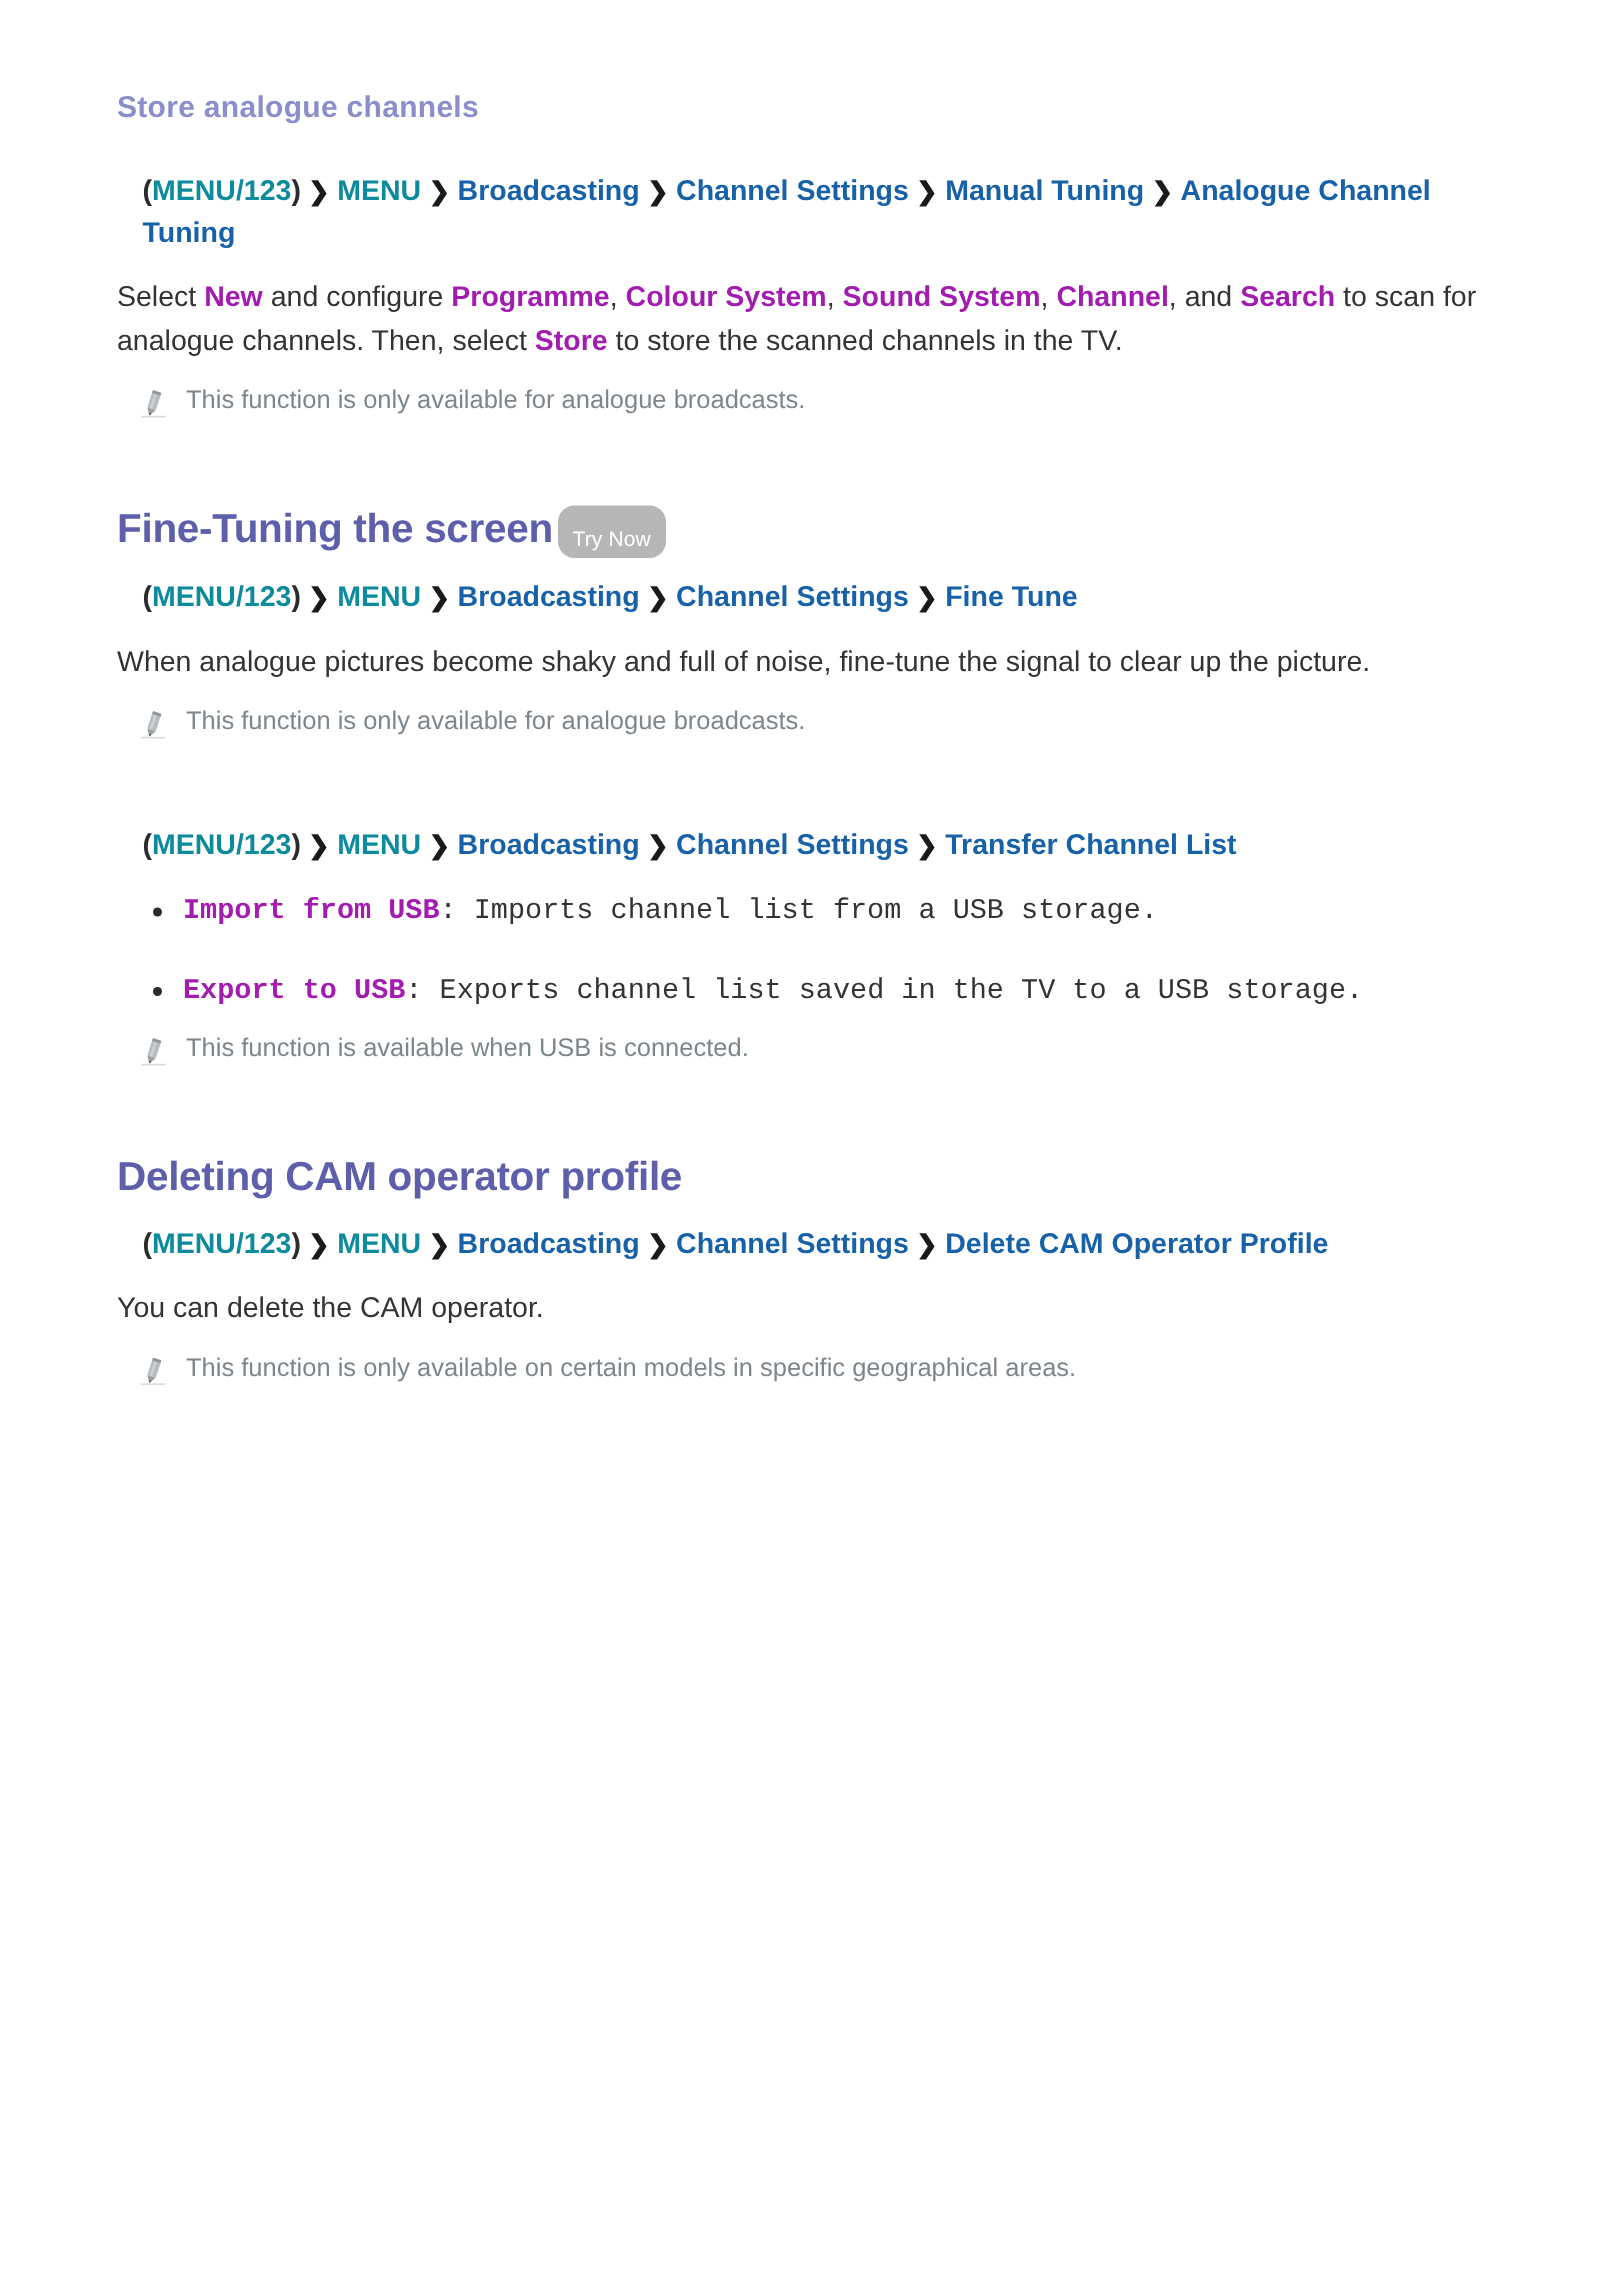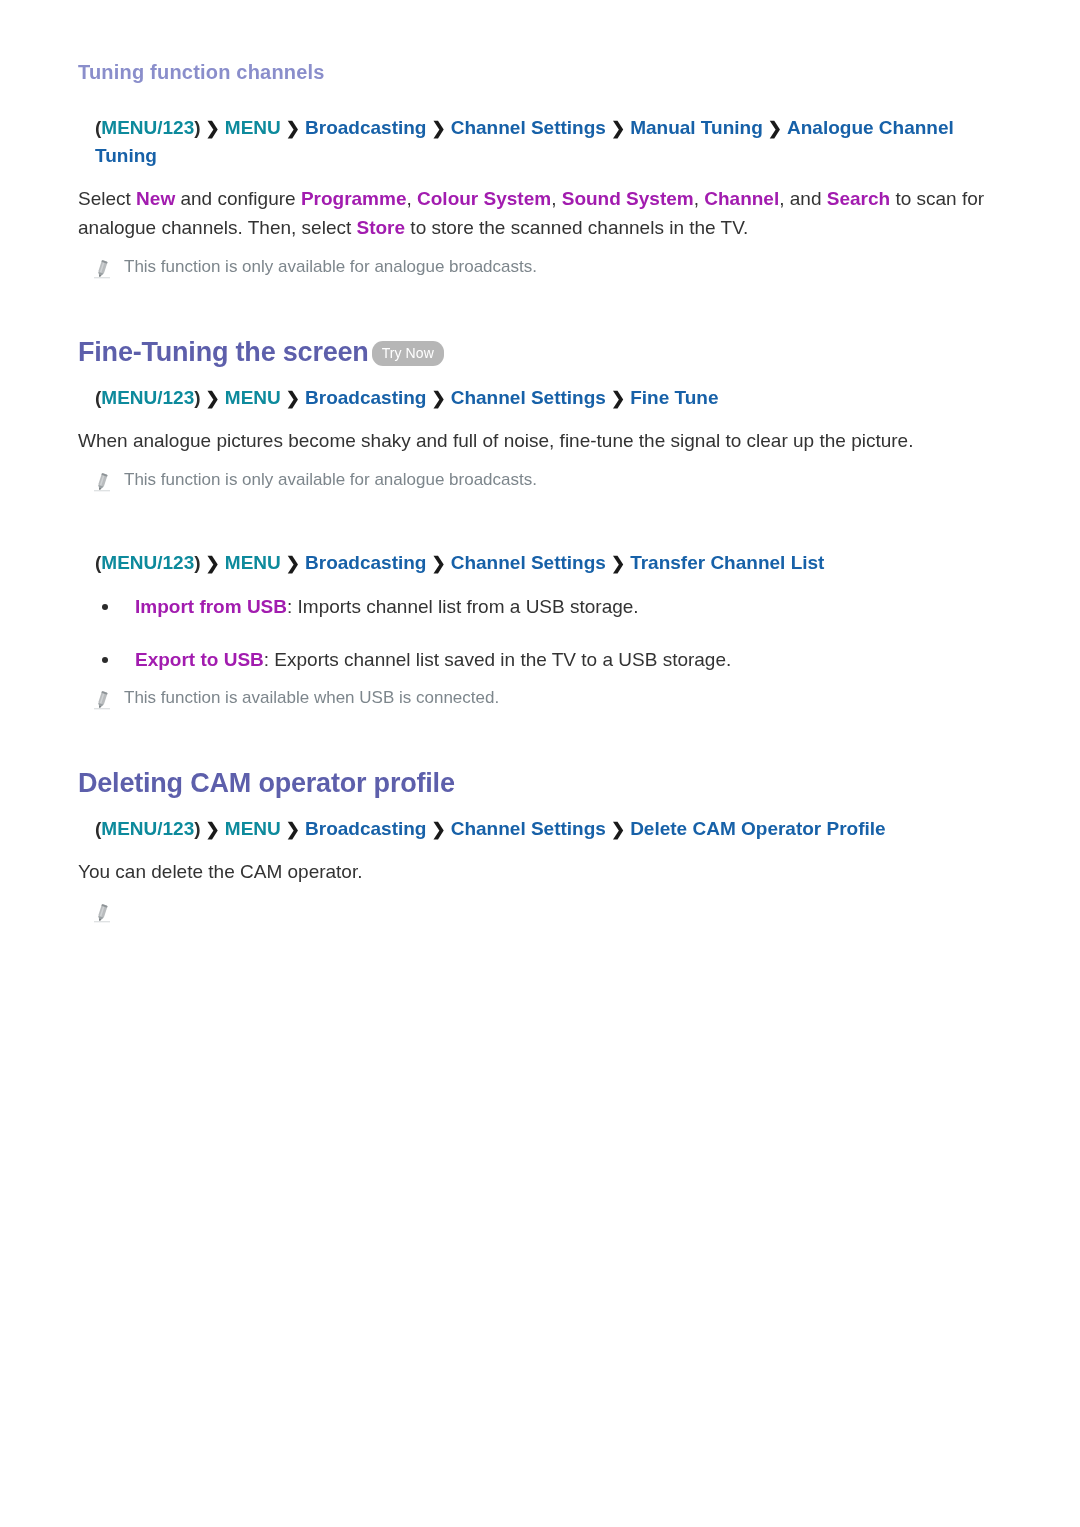--- a/index.html
+++ b/index.html
@@ -51,21 +51,21 @@
   .h1-text { display: inline-block; }
 
   
   .badge {
     display: inline-block;
     background: #b6b6b6;
     color: #ffffff;
     font-size: 14px;
     font-weight: normal;
     line-height: 1;
-    padding: 5px 10px 6px 10px;
+    padding: 15px 10px 6px 10px;
     border-radius: 11px;
     letter-spacing: 0.1px;
     position: relative;
     top: 1px;
   }
 
   
   .crumbs {
     font-size: 19px;
     line-height: 1.45;
@@ -112,23 +112,24 @@
     line-height: 1.45;
     color: #7d868c;
     text-align: right;
   }
 
   
   .bullets { margin: 16px 0 0 0; padding: 0; list-style: none; }
   .bullets li {
     display: flex;
     align-items: flex-start;
-    gap: 27px;
+    gap: 14px;
     margin: 0 0 26px 0;
     padding-left: 24px;
+    font-family: Liberation Mono, monospace;
   }
   .bullets li:last-child { margin-bottom: 0; }
   .dot {
     flex: 0 0 auto;
     width: 6px;
     height: 6px;
     border-radius: 50%;
     background: #2b2b2b;
     margin-top: 11px;
   }
@@ -140,21 +141,21 @@
 
   
   .sec-gap-lg { height: 56px; }
 </style>
 </head>
 <body>
 
 <div class="page">
   <div class="content" id="content">
       <section>
-        <div class="subhead">Tuning function channels</div>
+        <div class="subhead">Store analogue channels</div>
         <div class="crumbs"><span class="paren">(</span><span class="crumb-key">MENU/123</span><span class="paren">)</span><span class="sep">❯</span><span class="crumb-key">MENU</span><span class="sep">❯</span><span class="crumb">Broadcasting</span><span class="sep">❯</span><span class="crumb">Channel Settings</span><span class="sep">❯</span><span class="crumb">Manual Tuning</span><span class="sep">❯</span><span class="crumb">Analogue Channel Tuning</span></div>
         <p class="para"><span>Select </span><span class="kw">New</span><span> and configure </span><span class="kw">Programme</span><span>, </span><span class="kw">Colour System</span><span>, </span><span class="kw">Sound System</span><span>, </span><span class="kw">Channel</span><span>, and </span><span class="kw">Search</span><span> to scan for analogue channels. Then, select </span><span class="kw">Store</span><span> to store the scanned channels in the TV.</span></p>
         <div class="note">
           <span class="note-icon"><svg width="20" height="22" viewBox="0 0 20 22" aria-hidden="true">
               <g transform="rotate(18 10 11)">
                 <rect x="7.2" y="2.5" width="6" height="12.2" rx="1" fill="#b9bcbe"></rect>
                 <rect x="8.9" y="2.5" width="1.5" height="12.2" fill="#cfd2d4"></rect>
                 <polygon points="7.2,14.7 13.2,14.7 10.2,19.4" fill="#9aa0a3"></polygon>
                 <polygon points="9.2,17.6 11.2,17.6 10.2,19.4" fill="#5e6466"></polygon>
                 <rect x="7.2" y="2.5" width="6" height="1.9" rx="0.8" fill="#8e9497"></rect>
@@ -224,16 +225,17 @@
           <span class="note-icon"><svg width="20" height="22" viewBox="0 0 20 22" aria-hidden="true">
               <g transform="rotate(18 10 11)">
                 <rect x="7.2" y="2.5" width="6" height="12.2" rx="1" fill="#b9bcbe"></rect>
                 <rect x="8.9" y="2.5" width="1.5" height="12.2" fill="#cfd2d4"></rect>
                 <polygon points="7.2,14.7 13.2,14.7 10.2,19.4" fill="#9aa0a3"></polygon>
                 <polygon points="9.2,17.6 11.2,17.6 10.2,19.4" fill="#5e6466"></polygon>
                 <rect x="7.2" y="2.5" width="6" height="1.9" rx="0.8" fill="#8e9497"></rect>
               </g>
               <rect x="2" y="19.2" width="16" height="1.1" fill="#d8dbdd"></rect>
             </svg></span>
+          <span class="note-text">This function is only available on certain models in specific geographical areas.</span>
         </div>
       </section>
     </div>
 </div>
 
 </body></html>

